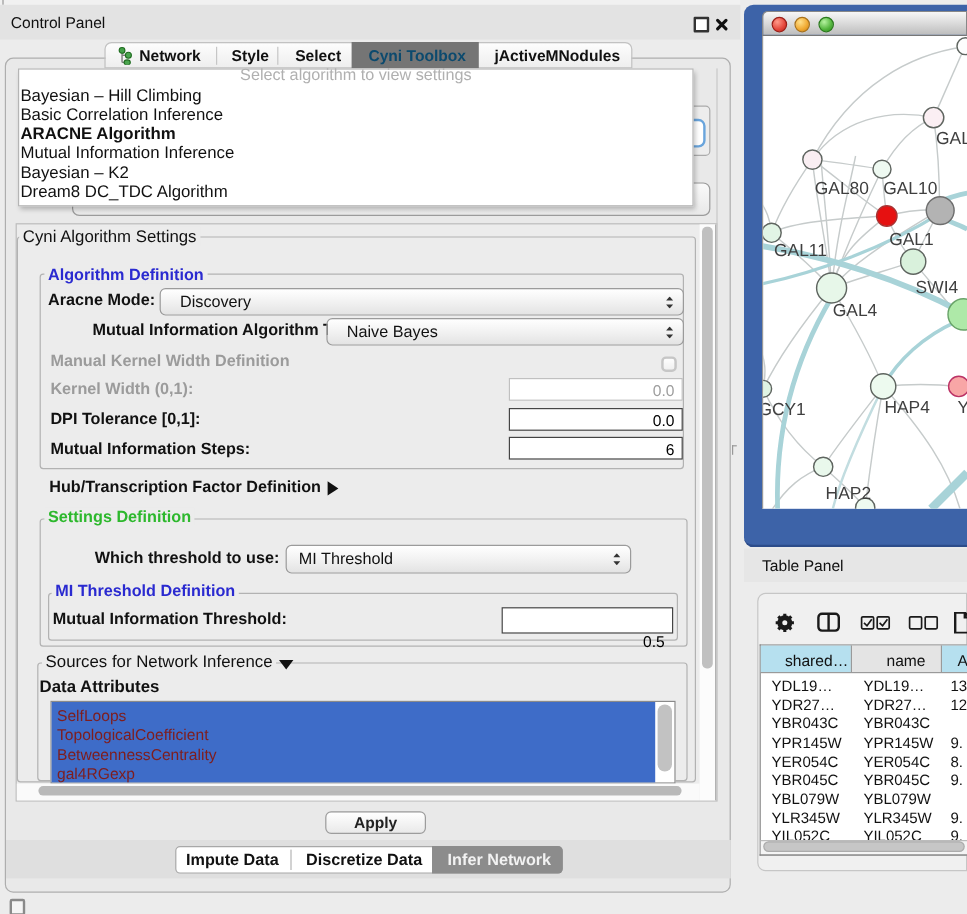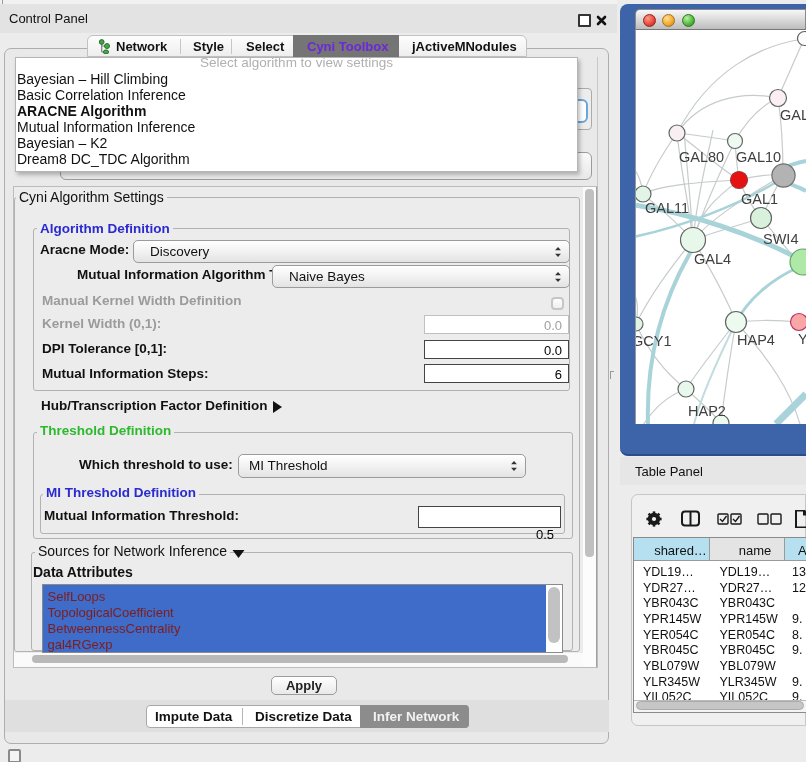--- a/index.html
+++ b/index.html
@@ -36,21 +36,21 @@
 <div class="abs" style="left:293px;top:35px;width:106px;height:22px;background:#757575;"></div>
 <svg class="abs" style="left:98px;top:38px;" width="14" height="16" viewBox="0 0 14 16">
     <path d="M3.7,4 L3.7,14 M3.7,8 L8.5,8 M3.7,14 L7.5,14" stroke="#808080" stroke-width="1.2" fill="none"></path>
     <circle cx="3.7" cy="4" r="2.4" fill="#44a048" stroke="#1e6b1e" stroke-width="0.9"></circle>
     <circle cx="9" cy="8" r="2.5" fill="#4aa54e" stroke="#1e6b1e" stroke-width="0.9"></circle>
     <ellipse cx="8" cy="14" rx="2.6" ry="2.1" fill="#4aa54e" stroke="#1e6b1e" stroke-width="0.9"></ellipse>
   </svg>
 <div class="abs b13" style="left:116px;top:38.5px;">Network</div>
 <div class="abs b13" style="left:193px;top:38.5px;">Style</div>
 <div class="abs b13" style="left:246px;top:38.5px;">Select</div>
-<div class="abs b13" style="left:307px;top:38.5px;color:#6d28d9;">Cyni Toolbox</div>
+<div class="abs b13" style="left:307px;top:38.5px;color:#0c4a6e;">Cyni Toolbox</div>
 <div class="abs b13" style="left:412px;top:38.5px;">jActiveMNodules</div>
 
 <div class="abs" style="left:560px;top:88px;width:32px;height:42px;border:1px solid #ababab;border-radius:4px;background:#ededed;box-sizing:border-box;"></div>
 <div class="abs" style="left:556px;top:99px;width:32px;height:24px;border:2px solid #6aa5dc;border-radius:6px;background:#fff;box-sizing:border-box;"></div>
 <div class="abs" style="left:60px;top:152px;width:532px;height:28px;border:1px solid #9b9b9b;border-radius:6px;background:linear-gradient(#fafafa,#e8e8e8);box-sizing:border-box;"></div>
 <div class="abs" style="left:597px;top:57px;width:1px;height:130px;background:#c8c8c8;"></div>
 
 <div class="abs" style="left:13px;top:186px;width:585px;height:482px;border:1px solid #bcbcbc;background:#ececec;box-sizing:border-box;"></div>
 
 <div class="group" style="left:14px;top:197px;width:566px;height:455px;"></div>
@@ -88,21 +88,21 @@
 
 <div class="abs lbl" style="left:42px;top:365.5px;">Mutual Information Steps:</div>
 <div class="field" style="left:424px;top:364px;width:145px;height:19px;border:1.5px solid #444;">6</div>
 
 <div class="abs lbl" style="left:41px;top:397.5px;">Hub/Transcription Factor Definition</div>
 <svg class="abs" style="left:272px;top:399.5px;" width="11" height="14" viewBox="0 0 11 14">
     <path d="M1,1 L10,7 L1,13 Z" fill="#111"></path>
   </svg>
 
 <div class="group" style="left:33px;top:432px;width:540px;height:107px;"></div>
-<div class="gtitleb" style="left:37px;top:423px;color:#2db82d;">Threshold Definition</div>
+<div class="gtitleb" style="left:37px;top:423px;color:#2db82d;">Settings Definition</div>
 
 <div class="abs lbl" style="left:79px;top:456.5px;">Which threshold to use:</div>
 <div class="combo" style="left:238px;top:454px;width:288px;height:24px;">
     <span class="ct" style="left:10px;">MI Threshold</span>
 <svg class="stepper" viewBox="0 0 7 12">
       <path d="M3.5,0 L7,4 L0,4 Z" fill="#333"></path>
       <path d="M3.5,12 L7,8 L0,8 Z" fill="#333"></path>
     </svg>
   </div>
 
@@ -127,21 +127,21 @@
 <div class="abs" style="left:583px;top:187px;width:14px;height:480px;background:#fcfcfc;border-right:1px solid #a0a0a0;box-sizing:border-box;"></div>
 <div class="abs" style="left:585px;top:189px;width:8.5px;height:368px;background:#c0c0c0;border-radius:4px;"></div>
 <div class="abs" style="left:14px;top:653px;width:569px;height:14px;background:#fafafa;"></div>
 <div class="abs" style="left:32px;top:655px;width:536px;height:8px;background:#b9b9b9;border-radius:4px;"></div>
 
 <div class="abs" style="left:15px;top:57px;width:563px;height:115px;background:#fff;border:1px solid #b5b5b5;box-shadow:2px 3px 4px rgba(0,0,0,0.25);box-sizing:border-box;"></div>
 <div class="abs" style="left:15px;top:55px;width:563px;text-align:center;font-size:13.5px;color:#b0b0b0;">Select algorithm to view settings</div>
 <div class="abs" style="left:17px;top:70.5px;font-size:14px;color:#111;line-height:16px;">Bayesian – Hill Climbing<br>Basic Correlation Inference<br><b>ARACNE Algorithm</b><br>Mutual Information Inference<br>Bayesian – K2<br>Dream8 DC_TDC Algorithm</div>
 
 <div class="abs" style="left:5px;top:700px;width:604px;height:32px;background:#dfdfdf;"></div>
-<div class="abs" style="left:271px;top:676px;width:66px;height:19px;background:linear-gradient(#ffffff,#e9e9e9);border:1px solid #9c9c9c;border-radius:5px;box-sizing:border-box;text-align:center;font-size:13px;font-weight:700;color:#222;padding-top:1px;">Apply</div>
+<div class="abs" style="left:271px;top:676px;width:84px;height:19px;background:linear-gradient(#ffffff,#e9e9e9);border:1px solid #9c9c9c;border-radius:5px;box-sizing:border-box;text-align:center;font-size:13px;font-weight:700;color:#222;padding-top:1px;">Apply</div>
 
 <div class="abs" style="left:146px;top:705px;width:323px;height:23px;background:#fff;border:1px solid #a8a8a8;border-radius:4px;box-sizing:border-box;"></div>
 <div class="abs" style="left:242px;top:708px;width:1px;height:17px;background:#b5b5b5;"></div>
 <div class="abs" style="left:360px;top:705px;width:109px;height:23px;background:#8c8c8c;border-radius:0 4px 4px 0;"></div>
 <div class="abs lbl" style="left:155px;top:708.5px;">Impute Data</div>
 <div class="abs lbl" style="left:255px;top:708.5px;">Discretize Data</div>
 <div class="abs lbl" style="left:373px;top:708.5px;color:#f2f2f2;">Infer Network</div>
 
 <div class="abs" style="left:8px;top:749px;width:13px;height:14px;border:2px solid #8a8a8a;border-radius:2px;background:#f5f5f5;box-sizing:border-box;"></div>
 <div class="abs" style="left:610px;top:371px;width:3px;height:7px;border-left:1px solid #999;border-top:1px solid #999;"></div>

